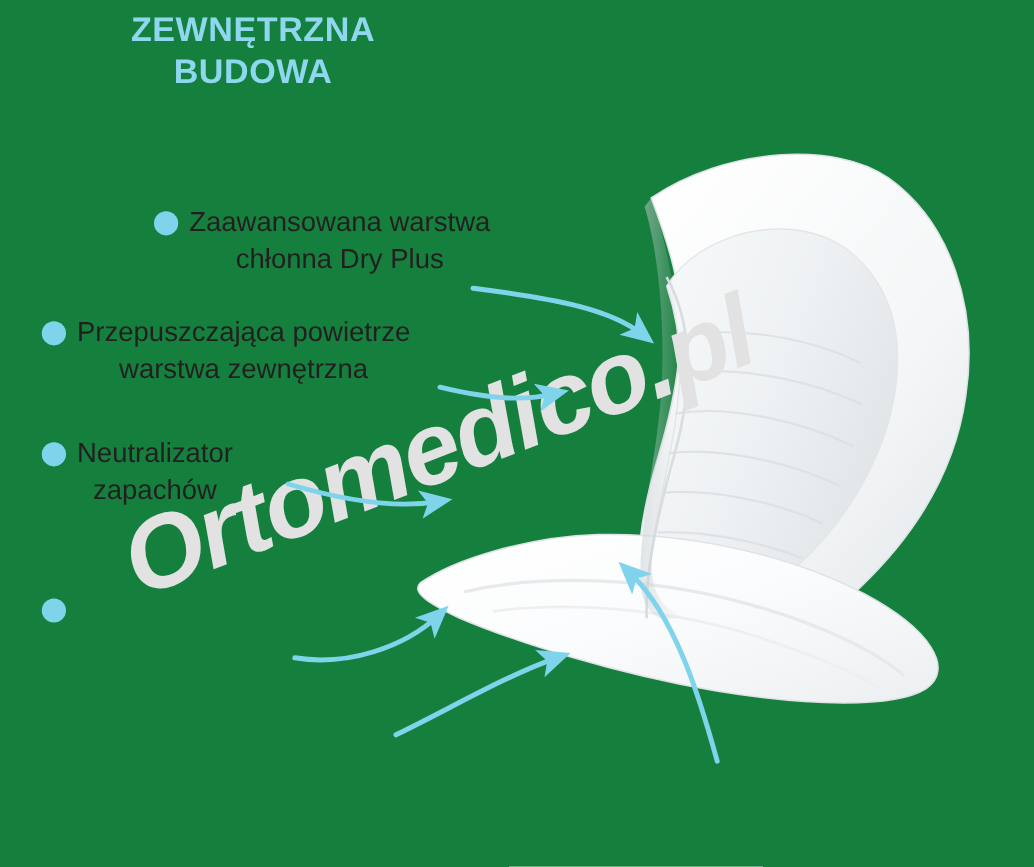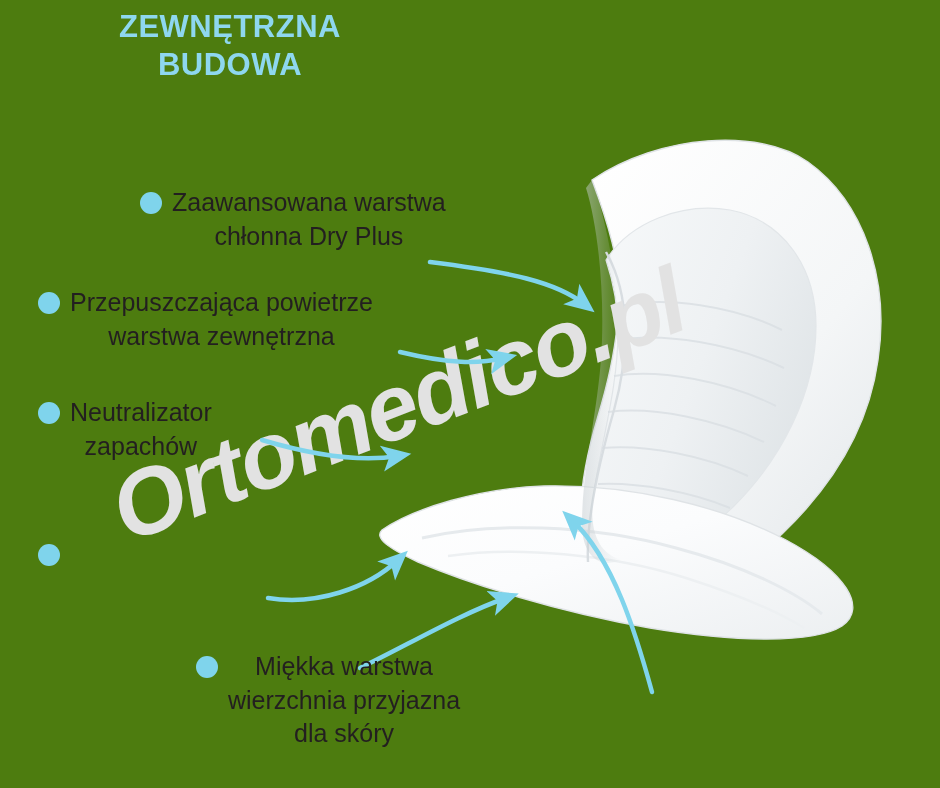--- a/index.html
+++ b/index.html
@@ -14,21 +14,21 @@
     overflow: hidden;
     font-family: "Liberation Sans", sans-serif;
     color: #231f20;
   }
 
   #stage {
     position: absolute;
     left: 0; top: 0;
     width: 940px;
     height: 788px;
-    background: #4d7c0f;
+    background: #15803d;
   }
 
   
   .title-block {
     position: absolute;
     left: 40px;
     top: 8px;
     width: 380px;
     text-align: center;
     font-weight: bold;
@@ -206,21 +206,15 @@
   <div class="callout c-center" id="callout-neutralizer">
     <span class="bullet"></span>
     <span class="label">Neutralizator
 zapachów</span>
   </div>
 
   <div class="callout c-center" id="callout-adhesive">
     <span class="bullet"></span>
   </div>
 
-  <div class="callout c-center" id="callout-soft-layer">
-    <span class="bullet"></span>
-    <span class="label">Miękka warstwa
-wierzchnia przyjazna
-dla skóry</span>
-  </div>
 
 
 </div>
 
 </body></html>

